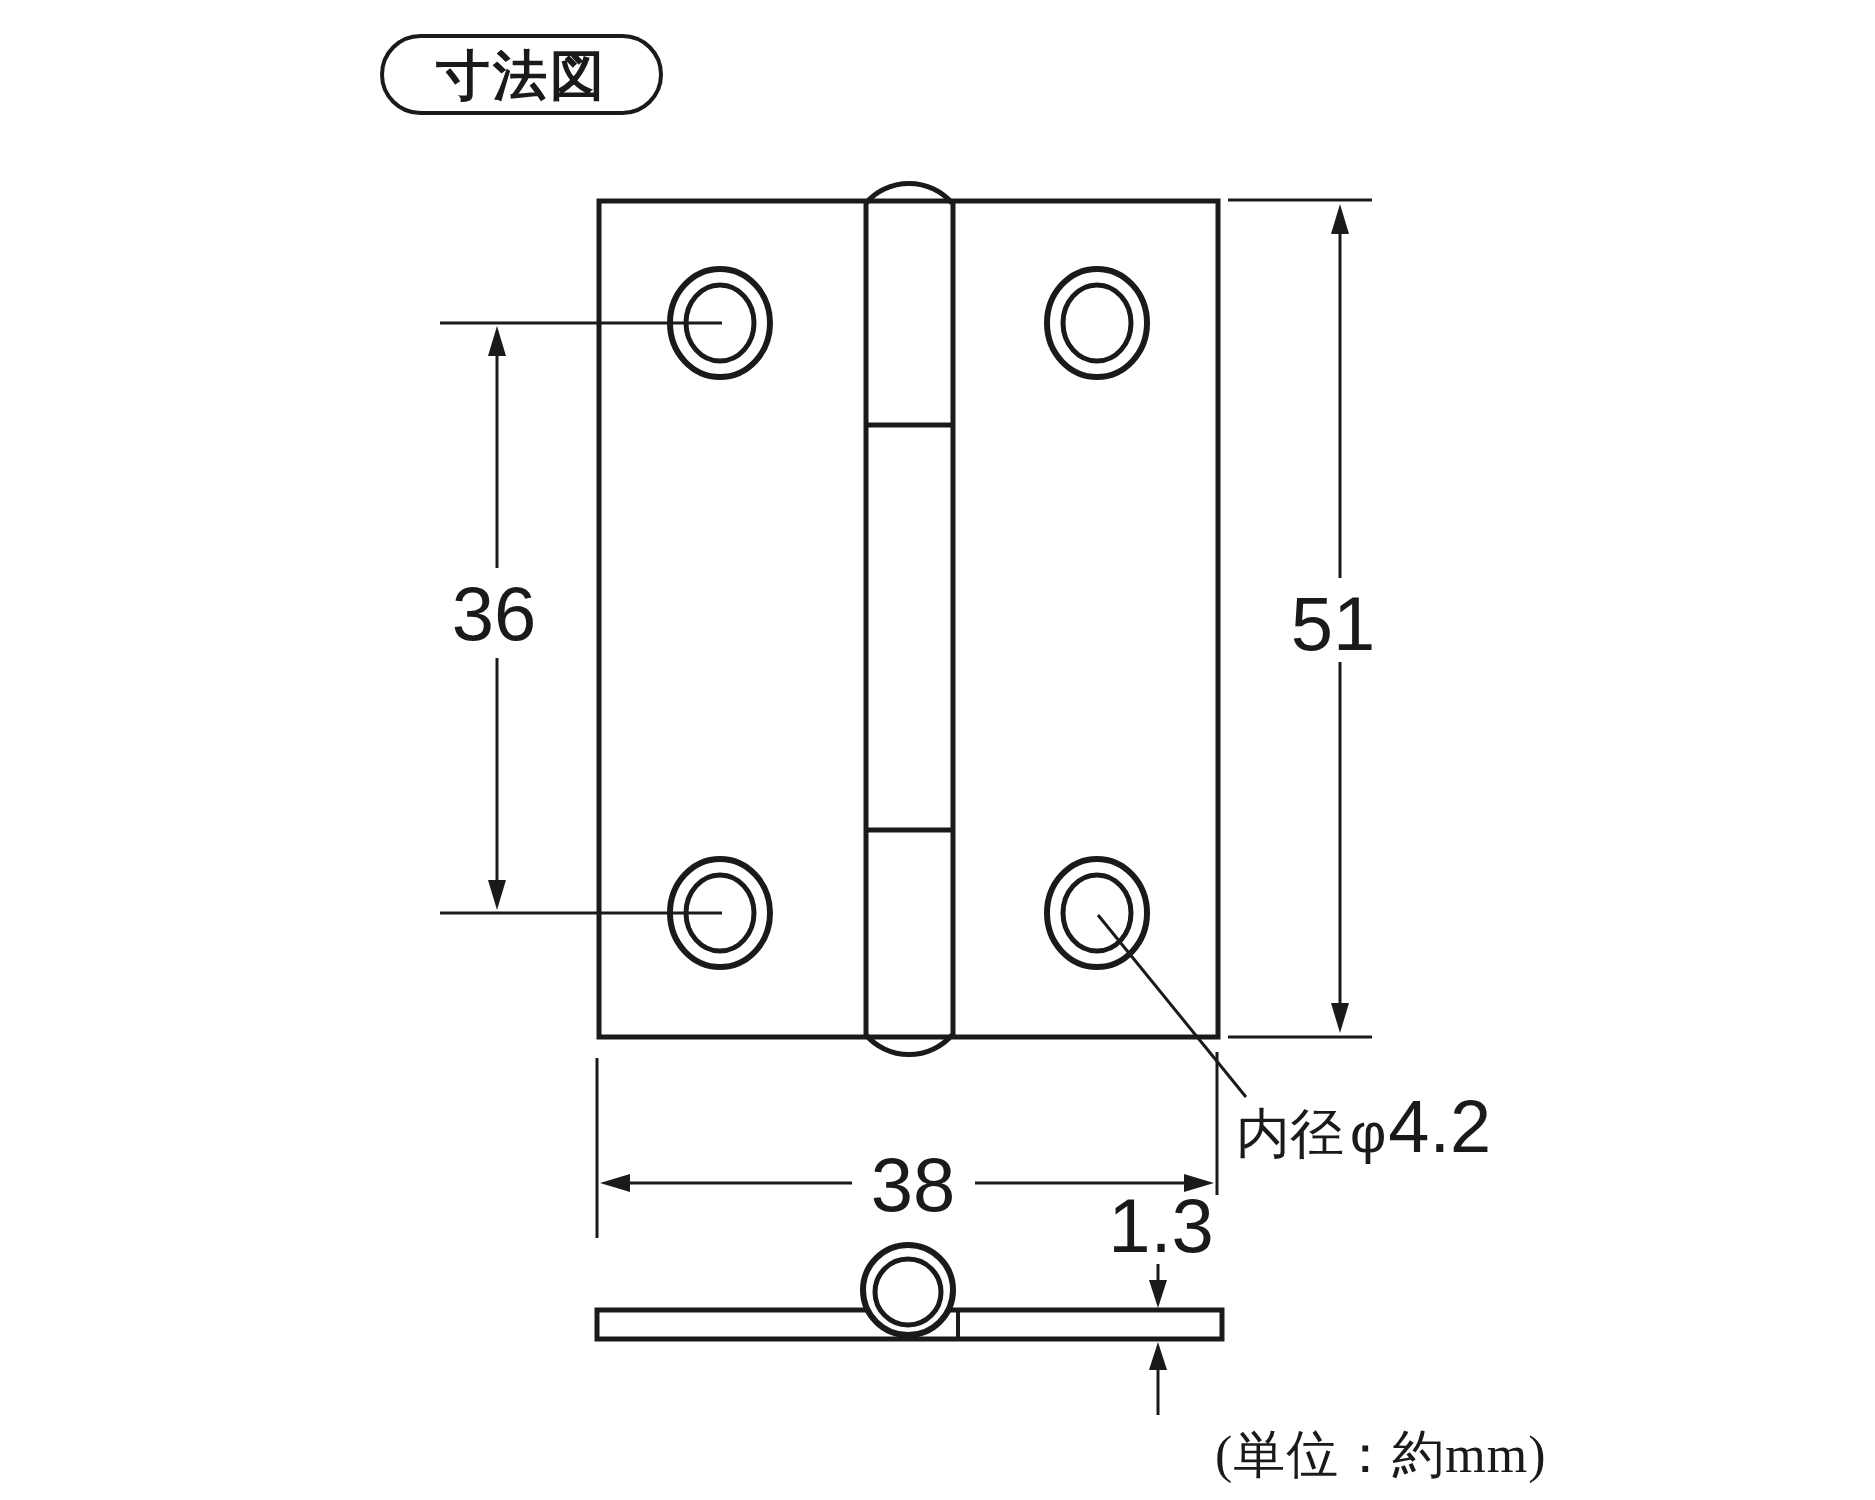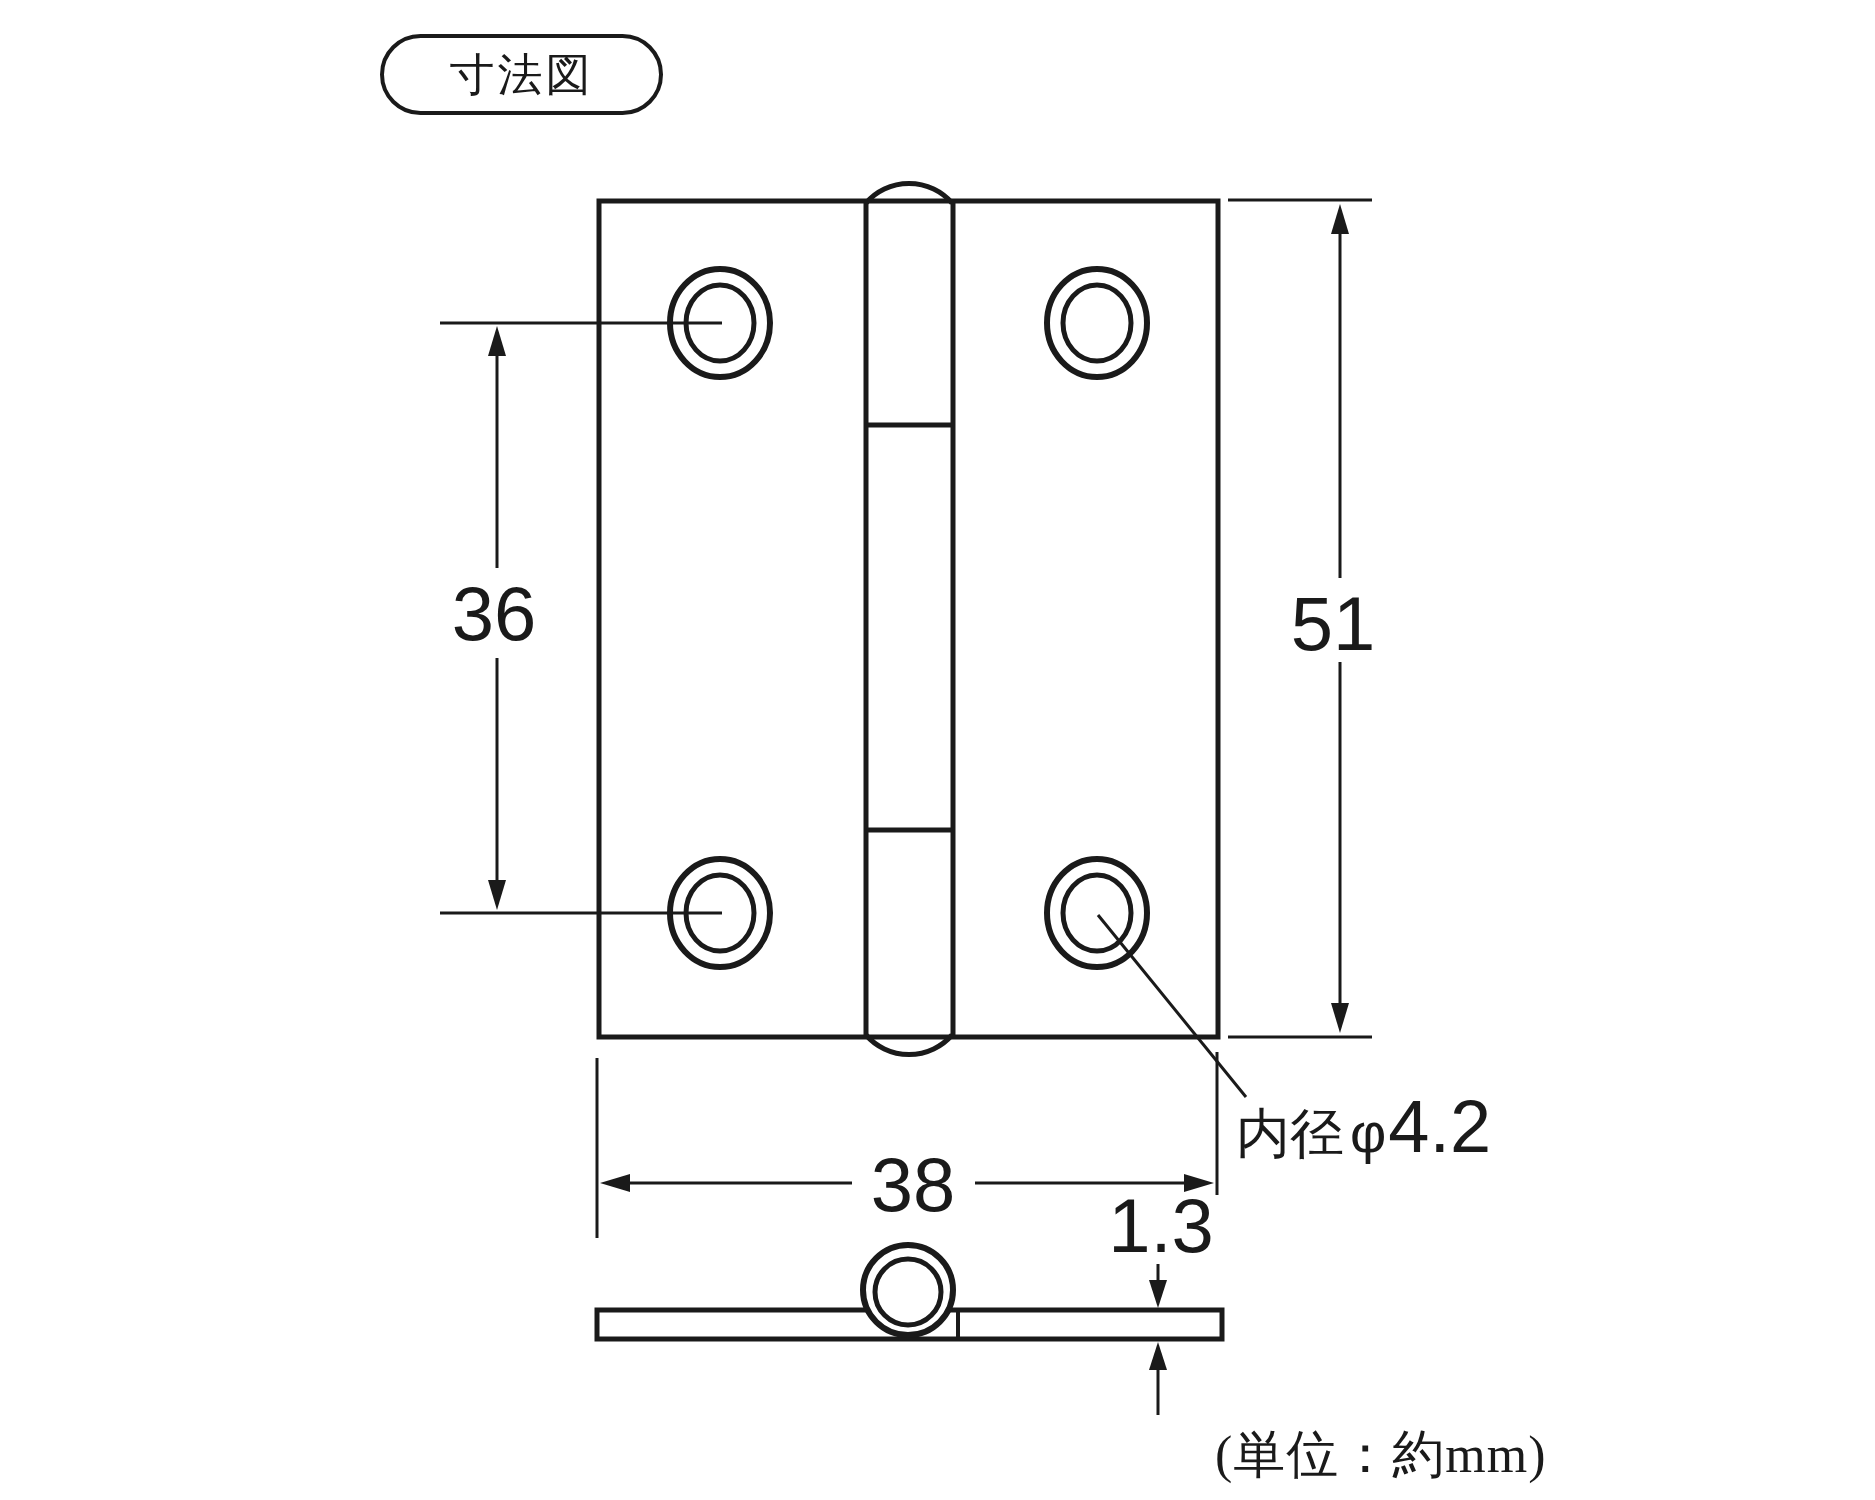--- a/index.html
+++ b/index.html
@@ -2,21 +2,21 @@
 <html><head>
 <meta charset="utf-8">
 <style>
   html,body{margin:0;padding:0;background:#ffffff;}
   .stage{position:relative;width:1875px;height:1500px;background:#ffffff;overflow:hidden;
          font-family:"Liberation Sans","DejaVu Sans",sans-serif;color:#1a1a1a;}
   .drawing{position:absolute;left:0;top:0;width:1875px;height:1500px;}
   .title-pill{position:absolute;left:380px;top:34px;width:283px;height:81px;
               box-sizing:border-box;border:4px solid #1a1a1a;border-radius:44px;
               display:flex;align-items:center;justify-content:center;}
-  .title-pill span{font-size:45px;font-weight:normal;letter-spacing:3px;line-height:1;}
+  .title-pill span{font-size:54px;font-weight:bold;letter-spacing:3px;line-height:1;}
   .unit-note{position:absolute;left:1215px;top:1420px;width:300px;
              font-size:52px;letter-spacing:1px;white-space:nowrap;font-family:Liberation Serif, serif;}
   svg text{font-family:"Liberation Sans","DejaVu Sans",sans-serif;fill:#1a1a1a;}
   .dim-num{font-size:76px;}
   .lead-kanji{font-size:54px;}
   .lead-phi{font-size:56px;}
   .lead-num{font-size:74px;}
 </style>
 </head>
 <body>

